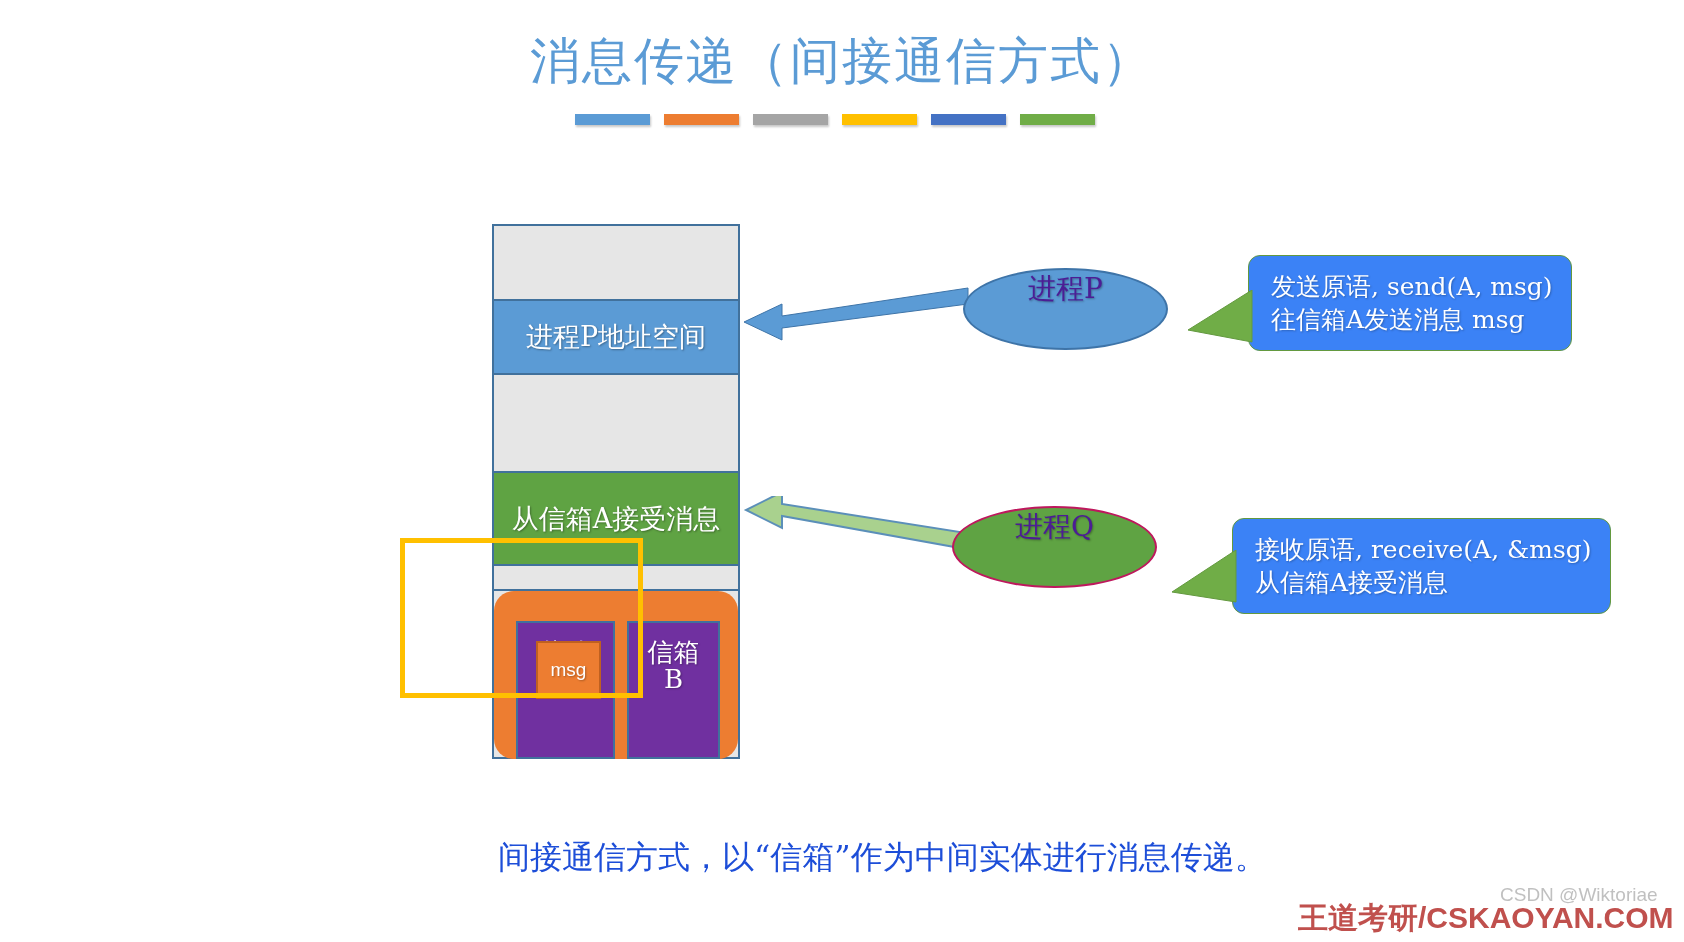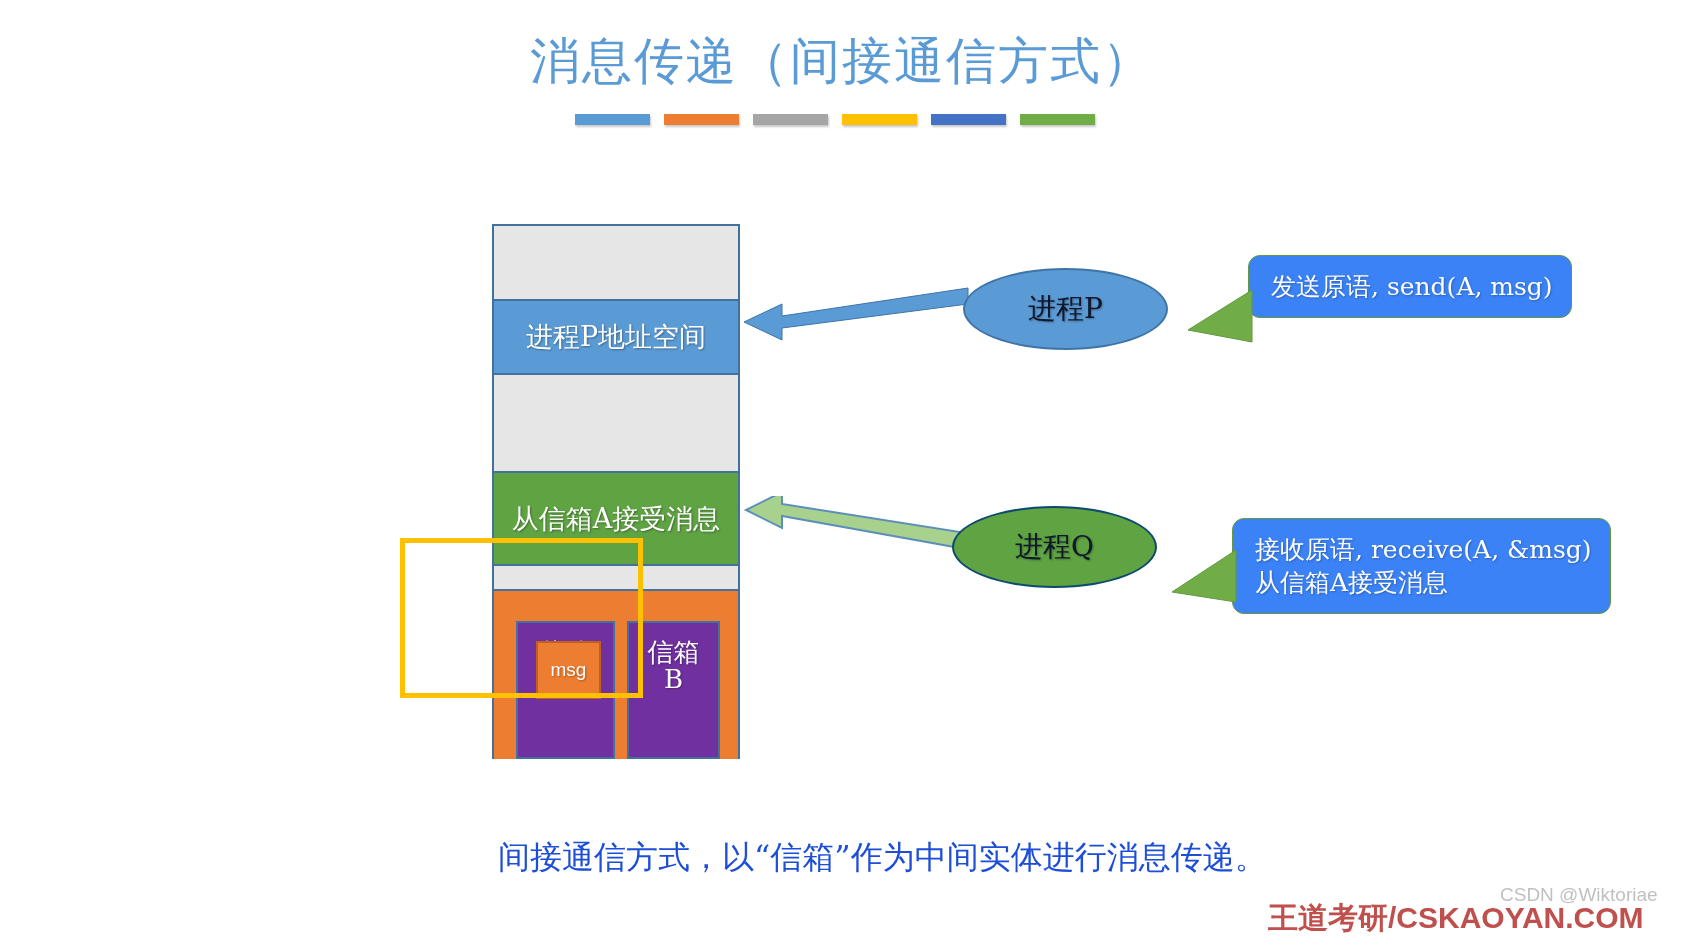--- a/index.html
+++ b/index.html
@@ -76,21 +76,21 @@
   .mem-sep {
     position: absolute;
     left: 0;
     width: 100%;
     height: 2px;
     background: #41719C;
   }
 
   .seg-p     { top: 75px;  height: 72px; background: #5B9BD5; }
   .seg-q     { top: 247px; height: 91px; background: #5FA343; }
-  .seg-kern  { top: 365px; height: 168px; background: #ED7D31; }
+  .seg-kern  { top: 365px; height: 168px; background: #ED7D31; border-radius: 20px; }
 
   
   .mailbox {
     position: absolute;
     box-sizing: border-box;
     background: #7030A0;
     border: 2px solid #41719C;
     color: #ffffff;
     font-size: 26px;
     font-family: "DejaVu Serif", "Liberation Serif", serif;
@@ -143,37 +143,36 @@
     box-sizing: border-box;
     background: transparent;
   }
 
   
   .ellipse {
     position: absolute;
     box-sizing: border-box;
     border-radius: 50%;
     display: flex;
-    align-items: center;
     justify-content: center;
-    color: #0f172a;
+    color: #4c1d95;
     font-size: 28px;
     font-family: "DejaVu Serif", "Liberation Serif", serif;
     text-shadow: 1px 1px 2px rgba(0,0,0,0.3);
     white-space: nowrap;
   }
   .ellipse-p {
     left: 963px; top: 268px; width: 205px; height: 82px;
     background: #5B9BD5;
     border: 2px solid #3E74A8;
   }
   .ellipse-q {
     left: 952px; top: 506px; width: 205px; height: 82px;
     background: #5FA343;
-    border: 2px solid #0c4a6e;
+    border: 2px solid #be185d;
   }
 
   
   .arrow-svg {
     position: absolute;
     pointer-events: none;
   }
 
   
   .callout {
@@ -201,21 +200,21 @@
     top: 836px;
     font-family: "DejaVu Serif", "Liberation Serif", serif;
     font-size: 32px;
     color: #1d4ed8;
     white-space: nowrap;
   }
 
   
   .watermark-brand {
     position: absolute;
-    left: 1268px;
+    left: 1298px;
     top: 898px;
     font-family: "Liberation Sans", sans-serif;
     font-size: 30px;
     font-weight: bold;
     color: #C0504D;
     white-space: nowrap;
   }
   .watermark-csdn {
     position: absolute;
     left: 1500px;
@@ -275,20 +274,21 @@
   <svg class="arrow-svg" style="left:740px; top:278px;" width="230" height="70" viewBox="0 0 230 70">
     <polygon points="228,10 228,26 42,50 42,62 4,44 42,26 42,38" fill="#5B9BD5" stroke="#3E74A8" stroke-width="1"></polygon>
   </svg>
 
   <svg class="arrow-svg" style="left:742px; top:496px;" width="220" height="70" viewBox="0 0 220 70">
     <polygon points="218,36 218,52 40,20 40,32 4,14 40,-4 40,8" fill="#A9D18E" stroke="#5B8FB9" stroke-width="2"></polygon>
   </svg>
 
   <div class="callout callout-send">
     <span class="callout-line">发送原语, send(A, msg)</span>
+    <span class="callout-line">往信箱A发送消息 msg</span>
   </div>
   <svg class="arrow-svg" style="left:1186px; top:290px;" width="70" height="55" viewBox="0 0 70 55">
     <polygon points="66,0 66,52 2,40" fill="#70AD47" stroke="#63993F" stroke-width="1"></polygon>
   </svg>
 
   <div class="callout callout-recv">
     <span class="callout-line">接收原语, receive(A, &amp;msg)</span>
     <span class="callout-line">从信箱A接受消息</span>
   </div>
   <svg class="arrow-svg" style="left:1170px; top:550px;" width="70" height="55" viewBox="0 0 70 55">

